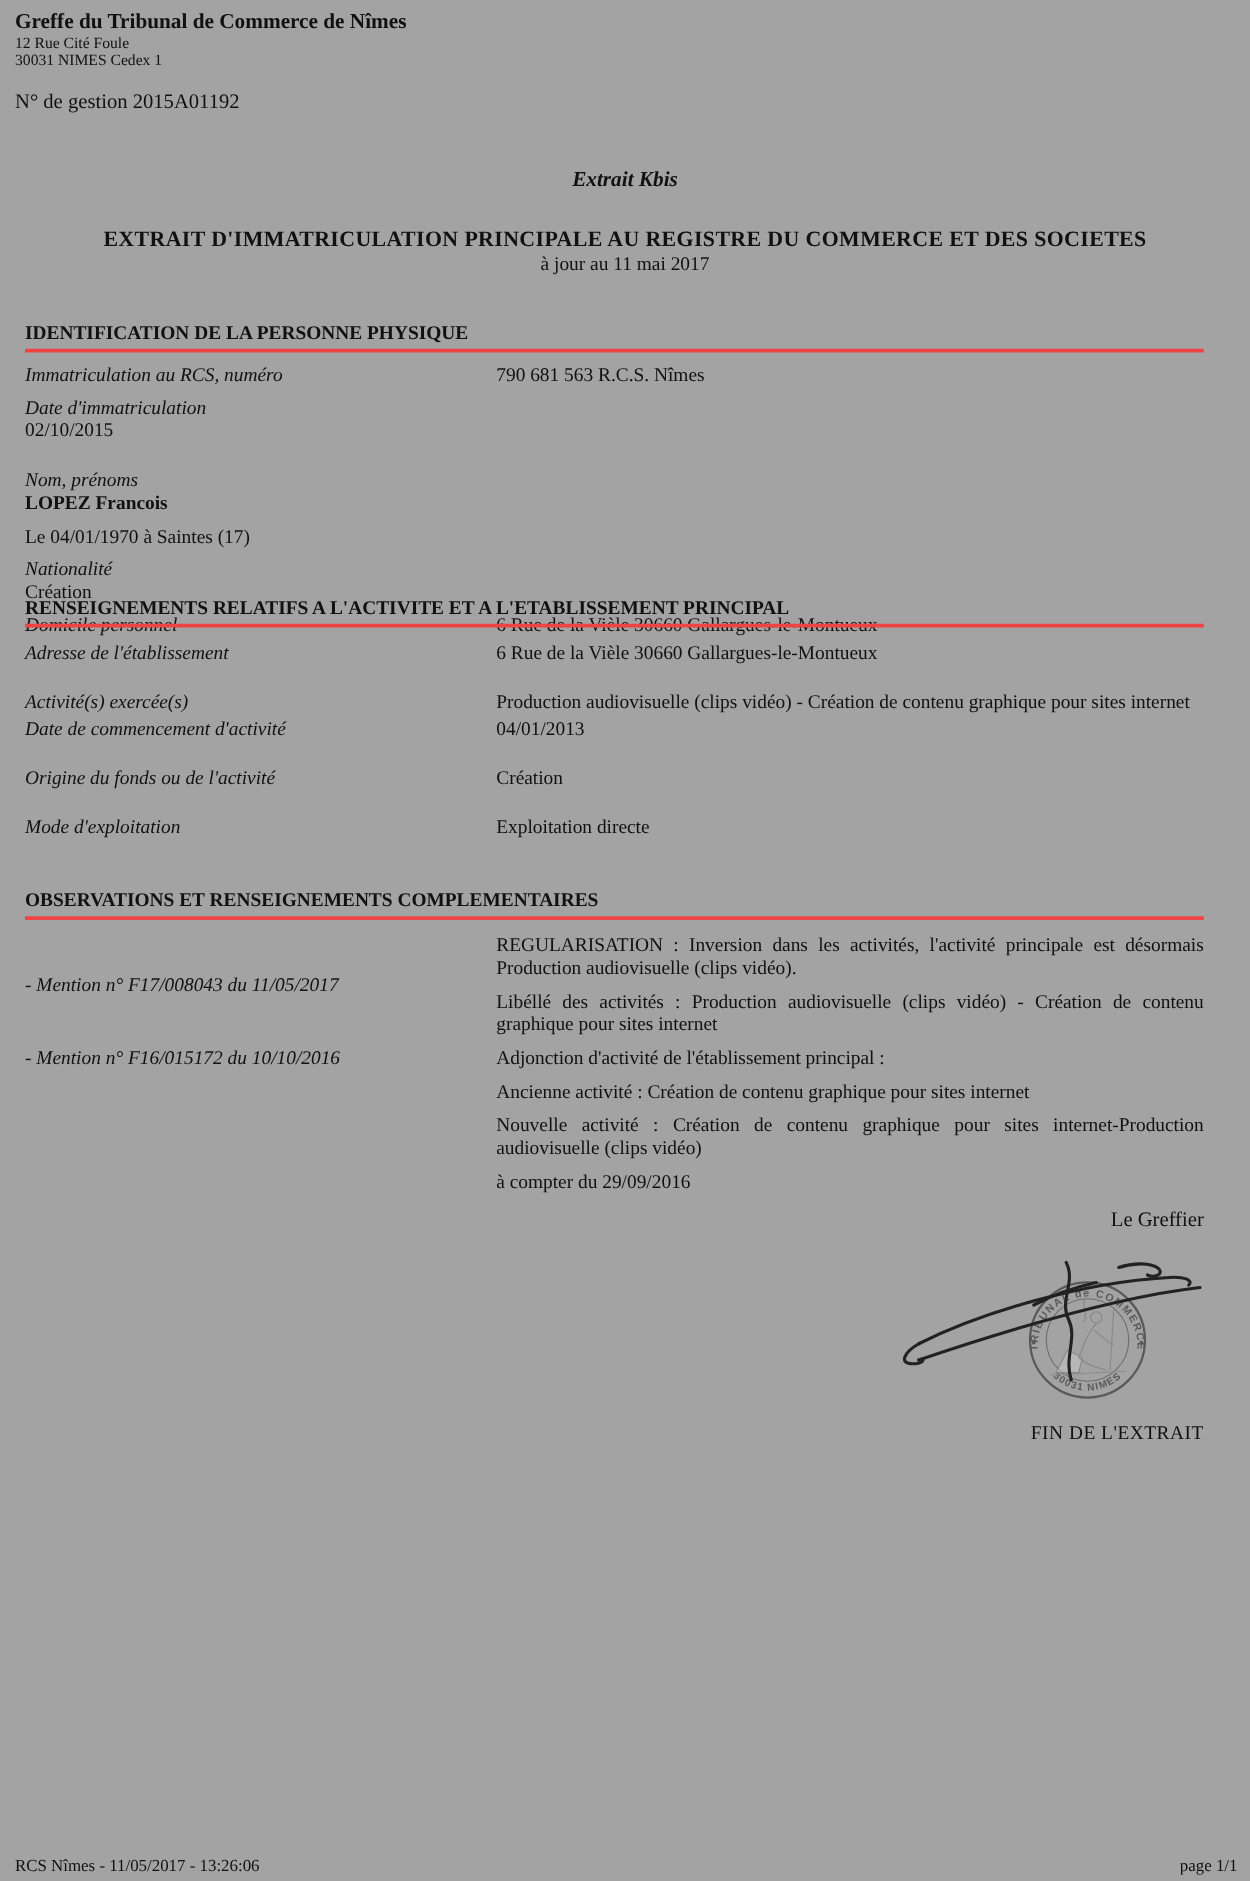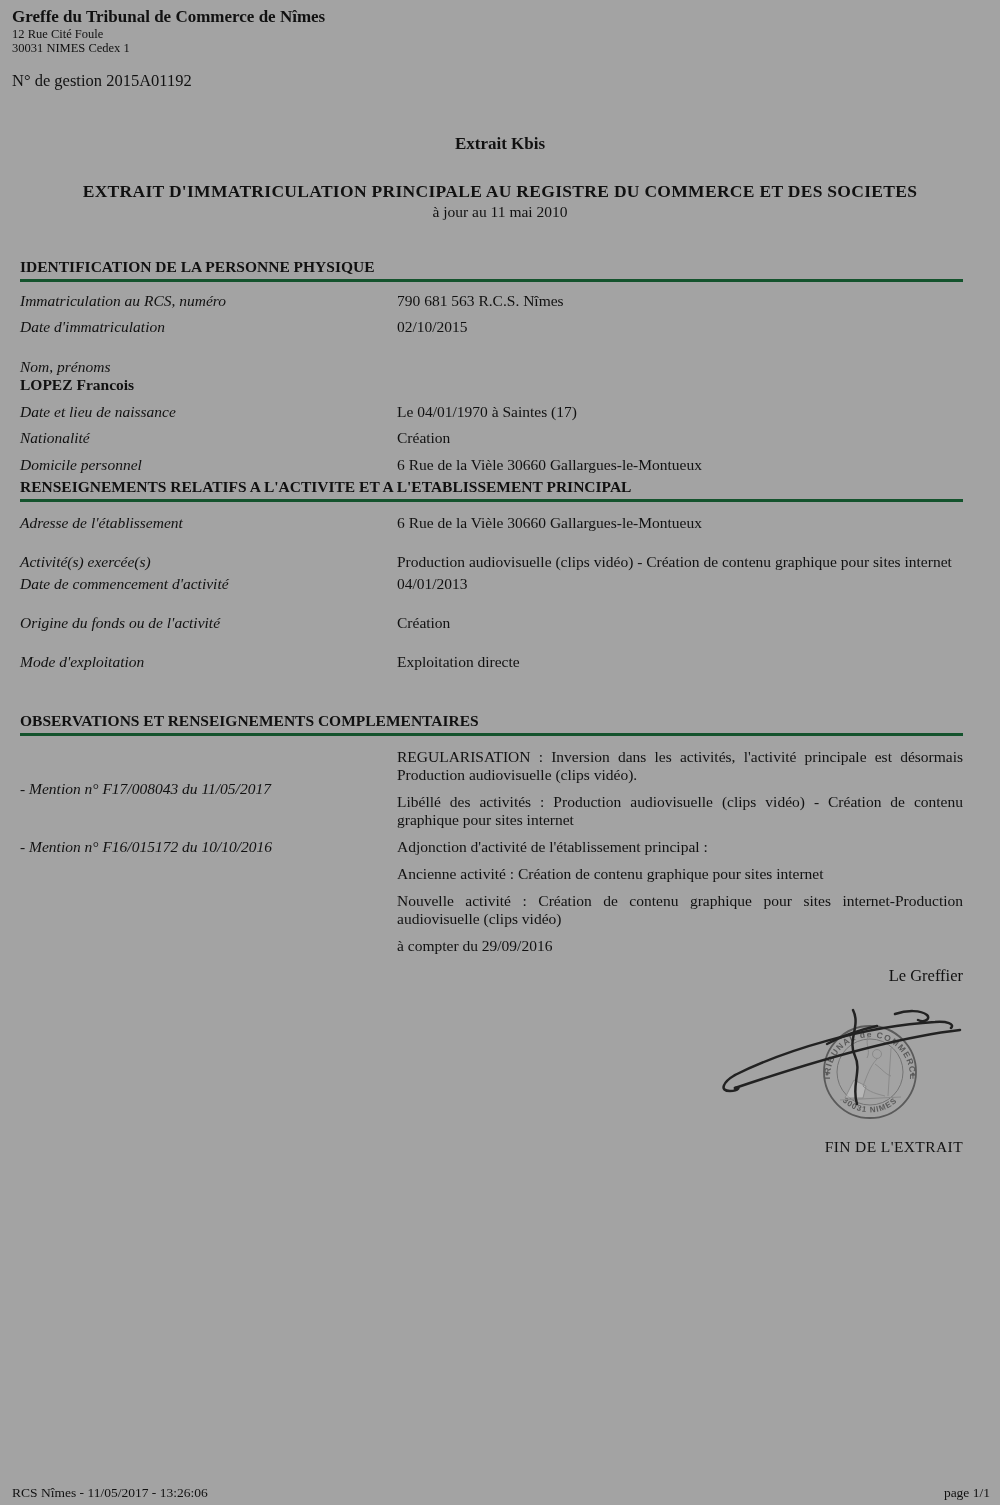--- a/index.html
+++ b/index.html
@@ -7,36 +7,36 @@
   .page{position:relative;width:1000px;height:1505px;background:#a3a3a3;overflow:hidden;}
   .abs{position:absolute;}
 
   
   .issuer{top:7px;left:12px;line-height:20px;}
   .issuer-name{font-weight:bold;font-size:17px;}
   .issuer-addr{font-size:12.5px;line-height:14px;}
   .gestion{top:71px;left:12px;font-size:16.5px;}
 
   
-  .doc-type{top:134px;left:0;width:100%;text-align:center;font-weight:bold;font-size:17px;}
+  .doc-type{top:134px;left:0;width:100%;text-align:center;font-weight:bold;font-style:italic;font-size:17px;}
   .main-title{top:181px;left:0;width:100%;text-align:center;font-weight:bold;font-size:17.5px;letter-spacing:0.3px;}
   .as-of{top:203px;left:0;width:100%;text-align:center;font-size:15.5px;}
 
   
   .section{left:20px;width:943px;}
-  .section-heading{font-weight:bold;font-size:15.5px;line-height:18px;padding-bottom:3px;border-bottom:3px solid #14532d;}
+  .section-heading{font-weight:bold;font-size:15.5px;line-height:18px;padding-bottom:3px;border-bottom:3px solid #ef4444;}
   .row{display:flex;font-size:15.5px;line-height:18px;}
   .row .label{width:377px;flex:none;font-style:italic;}
   .row .value{flex:1;text-align:justify;}
   .value.bold{font-weight:bold;}
   .vcol{flex:1;}
   .vcol p{margin:0;font-size:15.5px;line-height:18px;text-align:justify;}
   .vcol p + p{margin-top:9px;}
 
-  .mt10{margin-top:10px;} .mt8{margin-top:8px;} .mt22{margin-top:22px;flex-direction:column;}
+  .mt10{margin-top:10px;} .mt8{margin-top:8px;flex-direction:column;} .mt22{margin-top:22px;flex-direction:column;}
   .mt9{margin-top:9px;}  .mt12{margin-top:12px;align-items:center;} .mt21{margin-top:21px;}
   .mt4{margin-top:4px;}
 
   
   .greffier{top:966px;left:20px;width:943px;text-align:right;font-size:16.5px;}
   .sig-wrap{top:998px;left:705px;width:280px;height:140px;}
   .fin{top:1138px;left:20px;width:943px;text-align:right;font-size:15.5px;letter-spacing:0.4px;}
 
   
   .footer-left{top:1485px;left:12px;font-size:13.5px;}
@@ -51,38 +51,37 @@
 
   <div class="abs issuer">
     <div class="issuer-name">Greffe du Tribunal de Commerce de Nîmes</div>
     <div class="issuer-addr">12 Rue Cité Foule</div>
     <div class="issuer-addr">30031 NIMES Cedex 1</div>
   </div>
   <div class="abs gestion">N° de gestion 2015A01192</div>
 
   <div class="abs doc-type">Extrait Kbis</div>
   <div class="abs main-title">EXTRAIT D'IMMATRICULATION PRINCIPALE AU REGISTRE DU COMMERCE ET DES SOCIETES</div>
-  <div class="abs as-of">à jour au 11 mai 2010</div>
+  <div class="abs as-of">à jour au 11 mai 2017</div>
 
   <div class="abs section" style="top:258px;">
     <div class="section-heading">IDENTIFICATION DE LA PERSONNE PHYSIQUE</div>
     <div class="row mt10">
       <div class="label">Immatriculation au RCS, numéro</div>
       <div class="value">790 681 563 R.C.S. Nîmes</div>
     </div>
     <div class="row mt8">
       <div class="label">Date d'immatriculation</div>
       <div class="value">02/10/2015</div>
     </div>
     <div class="row mt22">
       <div class="label">Nom, prénoms</div>
       <div class="value bold">LOPEZ Francois</div>
     </div>
     <div class="row mt9">
-      <div class="label">Date et lieu de naissance</div>
       <div class="value">Le 04/01/1970 à Saintes  (17)</div>
     </div>
     <div class="row mt8">
       <div class="label">Nationalité</div>
       <div class="value">Création</div>
     </div>
     <div class="row mt9">
       <div class="label">Domicile personnel</div>
       <div class="value">6 Rue de la Vièle 30660 Gallargues-le-Montueux</div>
     </div>

